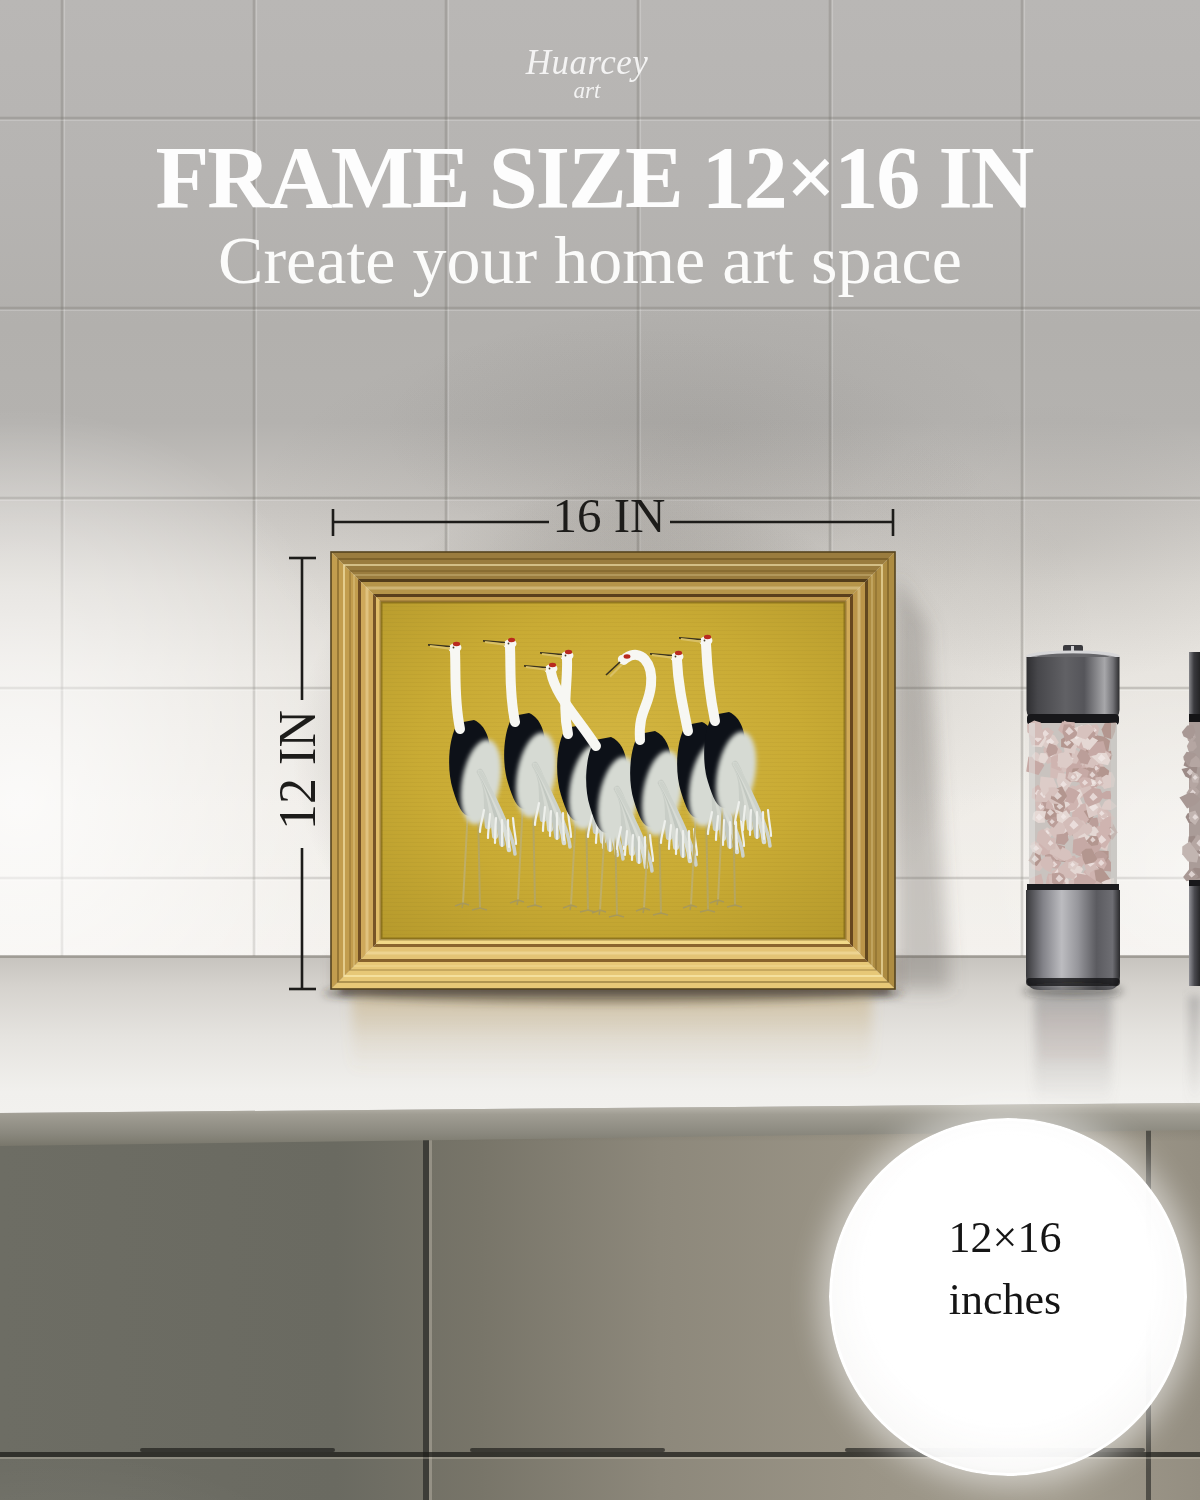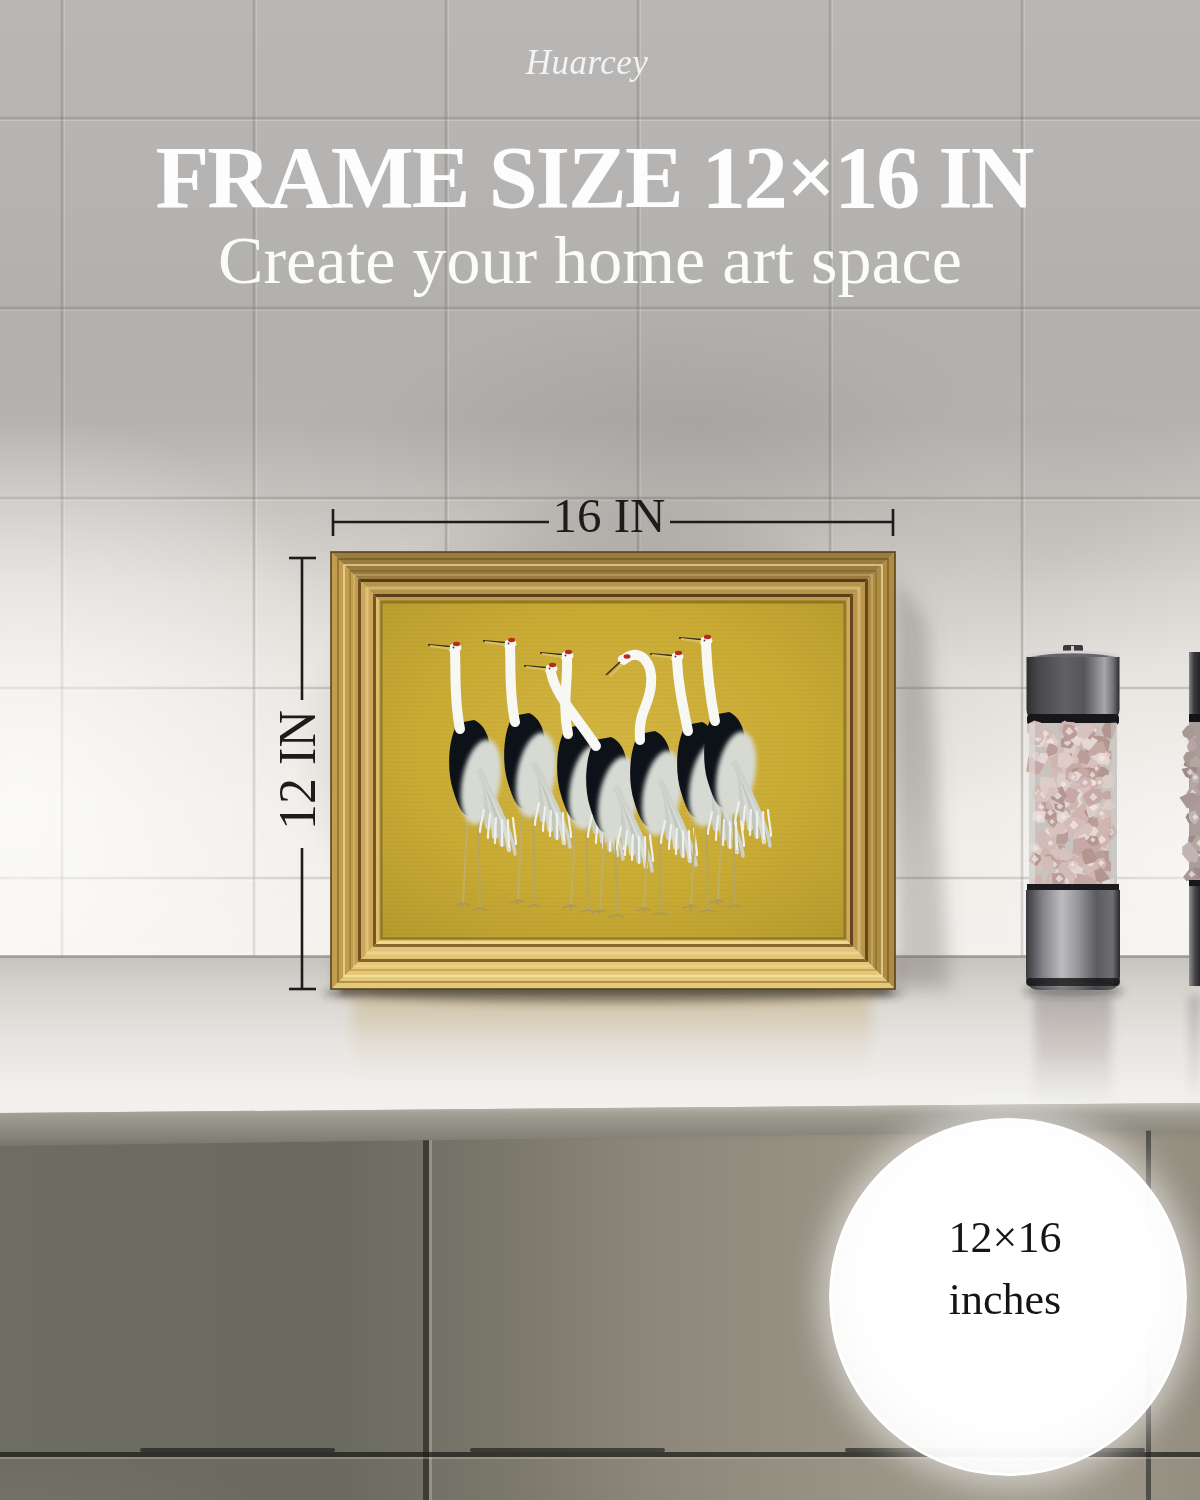--- a/index.html
+++ b/index.html
@@ -725,20 +725,21 @@
 <rect x="1189" y="880" width="11" height="8" fill="#17171a"></rect>
 <rect x="1189" y="886" width="11" height="100" fill="url(#baseg2)"></rect>
 <rect x="1189" y="996" width="11" height="110" fill="url(#grefl)" filter="url(#b5)"></rect>
 </g>
 
 </svg>
 
 <div class="abs" style="left:437px;top:43px;width:300px;text-align:center;color:rgba(252,252,252,0.88);
   font-family:'Liberation Serif',serif;font-style:italic;">
   <div style="font-size:35px;letter-spacing:0.5px;">Huarcey</div>
+  <div style="font-size:23px;margin-top:-5px;">art</div>
 </div>
 
 <div class="abs" style="left:-6px;top:134px;width:1200px;text-align:center;color:#fdfdfd;
   font-family:'Liberation Serif',serif;font-weight:bold;font-size:88px;line-height:1;letter-spacing:-1.9px;">FRAME&nbsp;SIZE&nbsp;12×16&nbsp;IN</div>
 
 <div class="abs" style="left:-10px;top:226px;width:1200px;text-align:center;color:#fbfbfa;
   font-family:'Liberation Serif',serif;font-size:68px;line-height:1;">Create your home art space</div>
 
 <div class="abs" style="left:829px;top:1118px;width:352px;height:352px;border-radius:50%;
   border:3px solid rgba(255,255,255,0.96);

